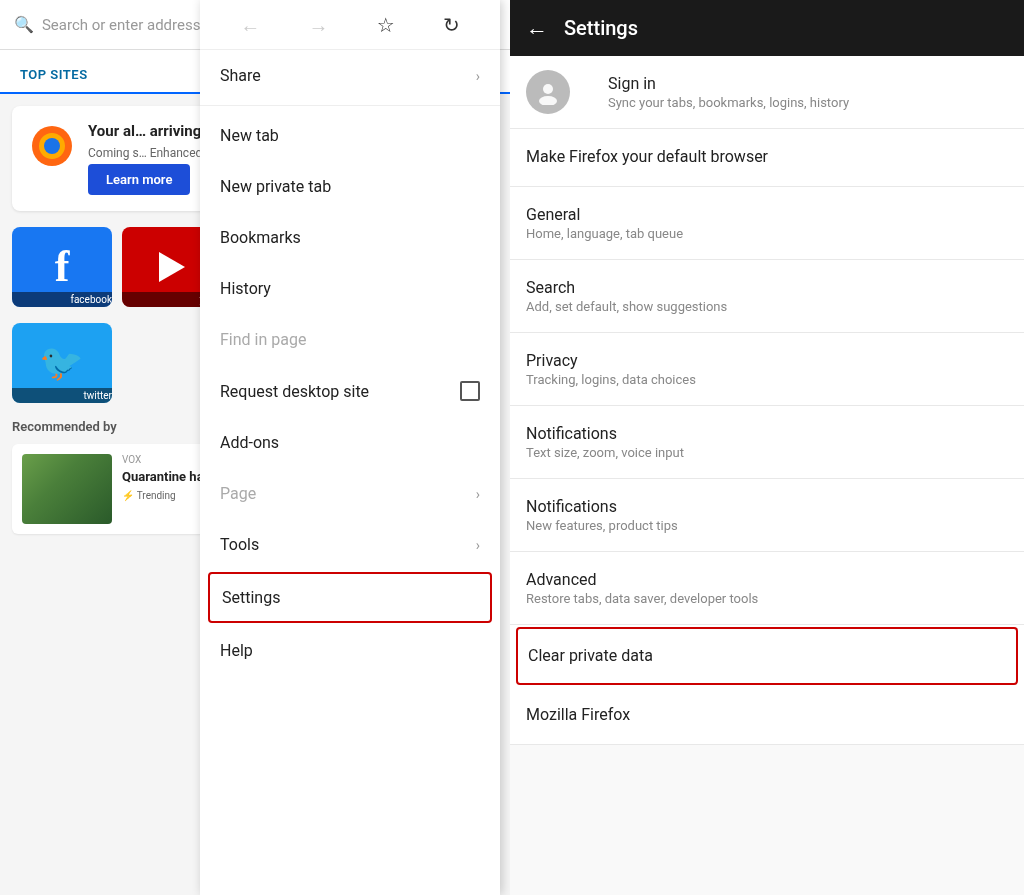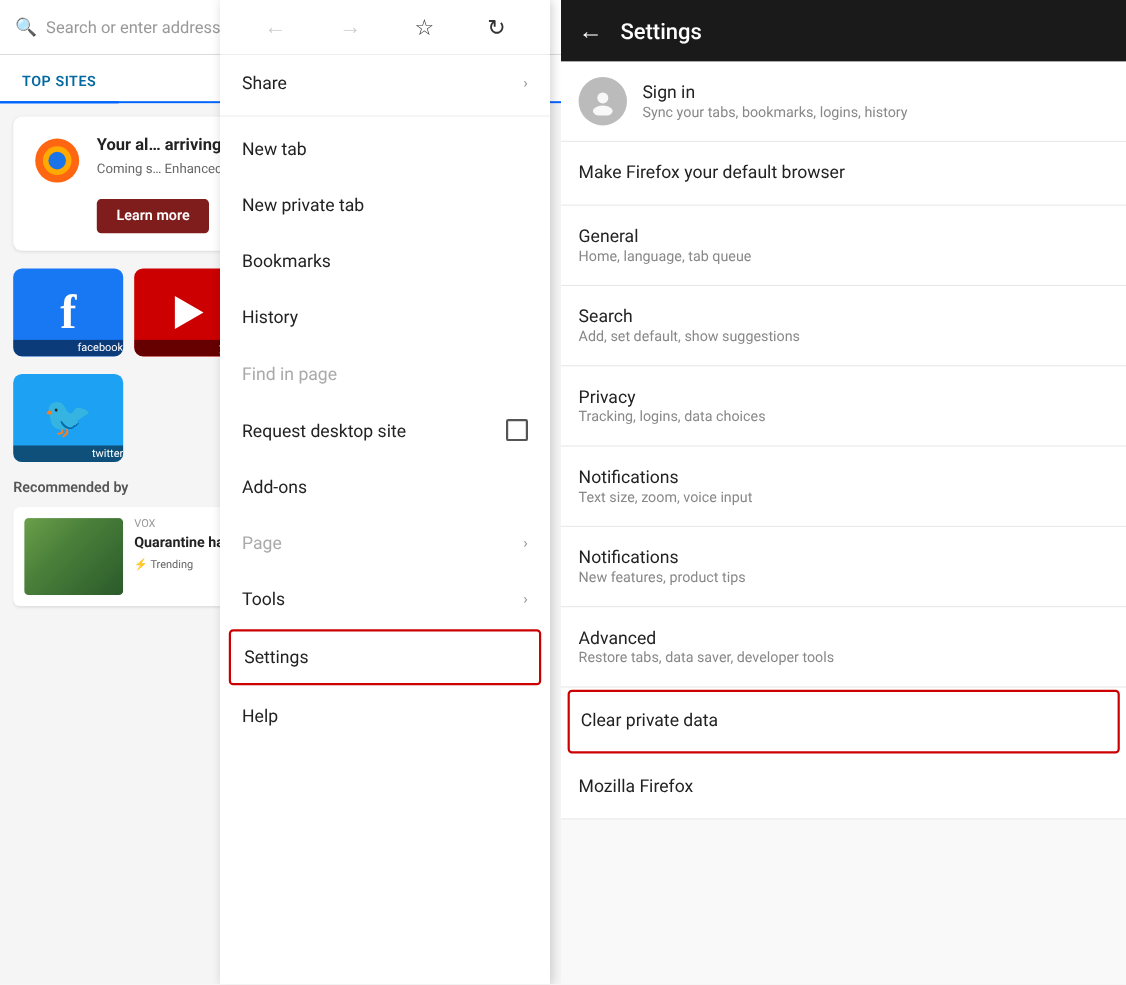--- a/index.html
+++ b/index.html
@@ -79,28 +79,28 @@
     }
     .firefox-logo {
       width: 48px;
       height: 48px;
       flex-shrink: 0;
     }
     .firefox-card-text { flex: 1; }
     .firefox-card-title { font-weight: 700; font-size: 15px; color: #222; margin-bottom: 4px; }
     .firefox-card-body { font-size: 12px; color: #666; line-height: 1.5; }
     .firefox-card-btn {
-      background: #7f1d1d;
+      background: #1d4ed8;
       color: #fff;
       border: none;
       border-radius: 4px;
       padding: 8px 18px;
       font-size: 13px;
       font-weight: 600;
-      margin-top: 19px;
+      margin-top: 2px;
       display: inline-block;
     }
 
     
     .top-sites-grid {
       display: flex;
       gap: 10px;
       margin-bottom: 16px;
     }
     .site-tile {
@@ -306,27 +306,27 @@
       border-radius: 50%;
       background: #bbb;
       display: flex;
       align-items: center;
       justify-content: center;
       margin-right: 14px;
       flex-shrink: 0;
       color: #fff;
       font-size: 22px;
     }
-    .settings-item-text { flex: 1; }
+    .settings-item-text { flex: 1; margin-left: 24px; }
     .settings-item-title { font-size: 16px; color: #222; font-weight: 400; margin-bottom: 2px; }
     .settings-item-subtitle { font-size: 13px; color: #888; }
 
     .settings-item-simple {
       display: flex;
-      align-items: flex-start;
+      align-items: flex-end;
       padding: 18px 16px;
       border-bottom: 1px solid #e8e8e8;
       cursor: pointer;
       min-height: 58px;
     }
     .settings-item-simple .title { font-size: 16px; color: #222; margin-bottom: 2px; }
     .settings-item-simple .subtitle { font-size: 13px; color: #888; }
 
     .settings-item-highlighted {
       border: 2px solid #cc0000;

